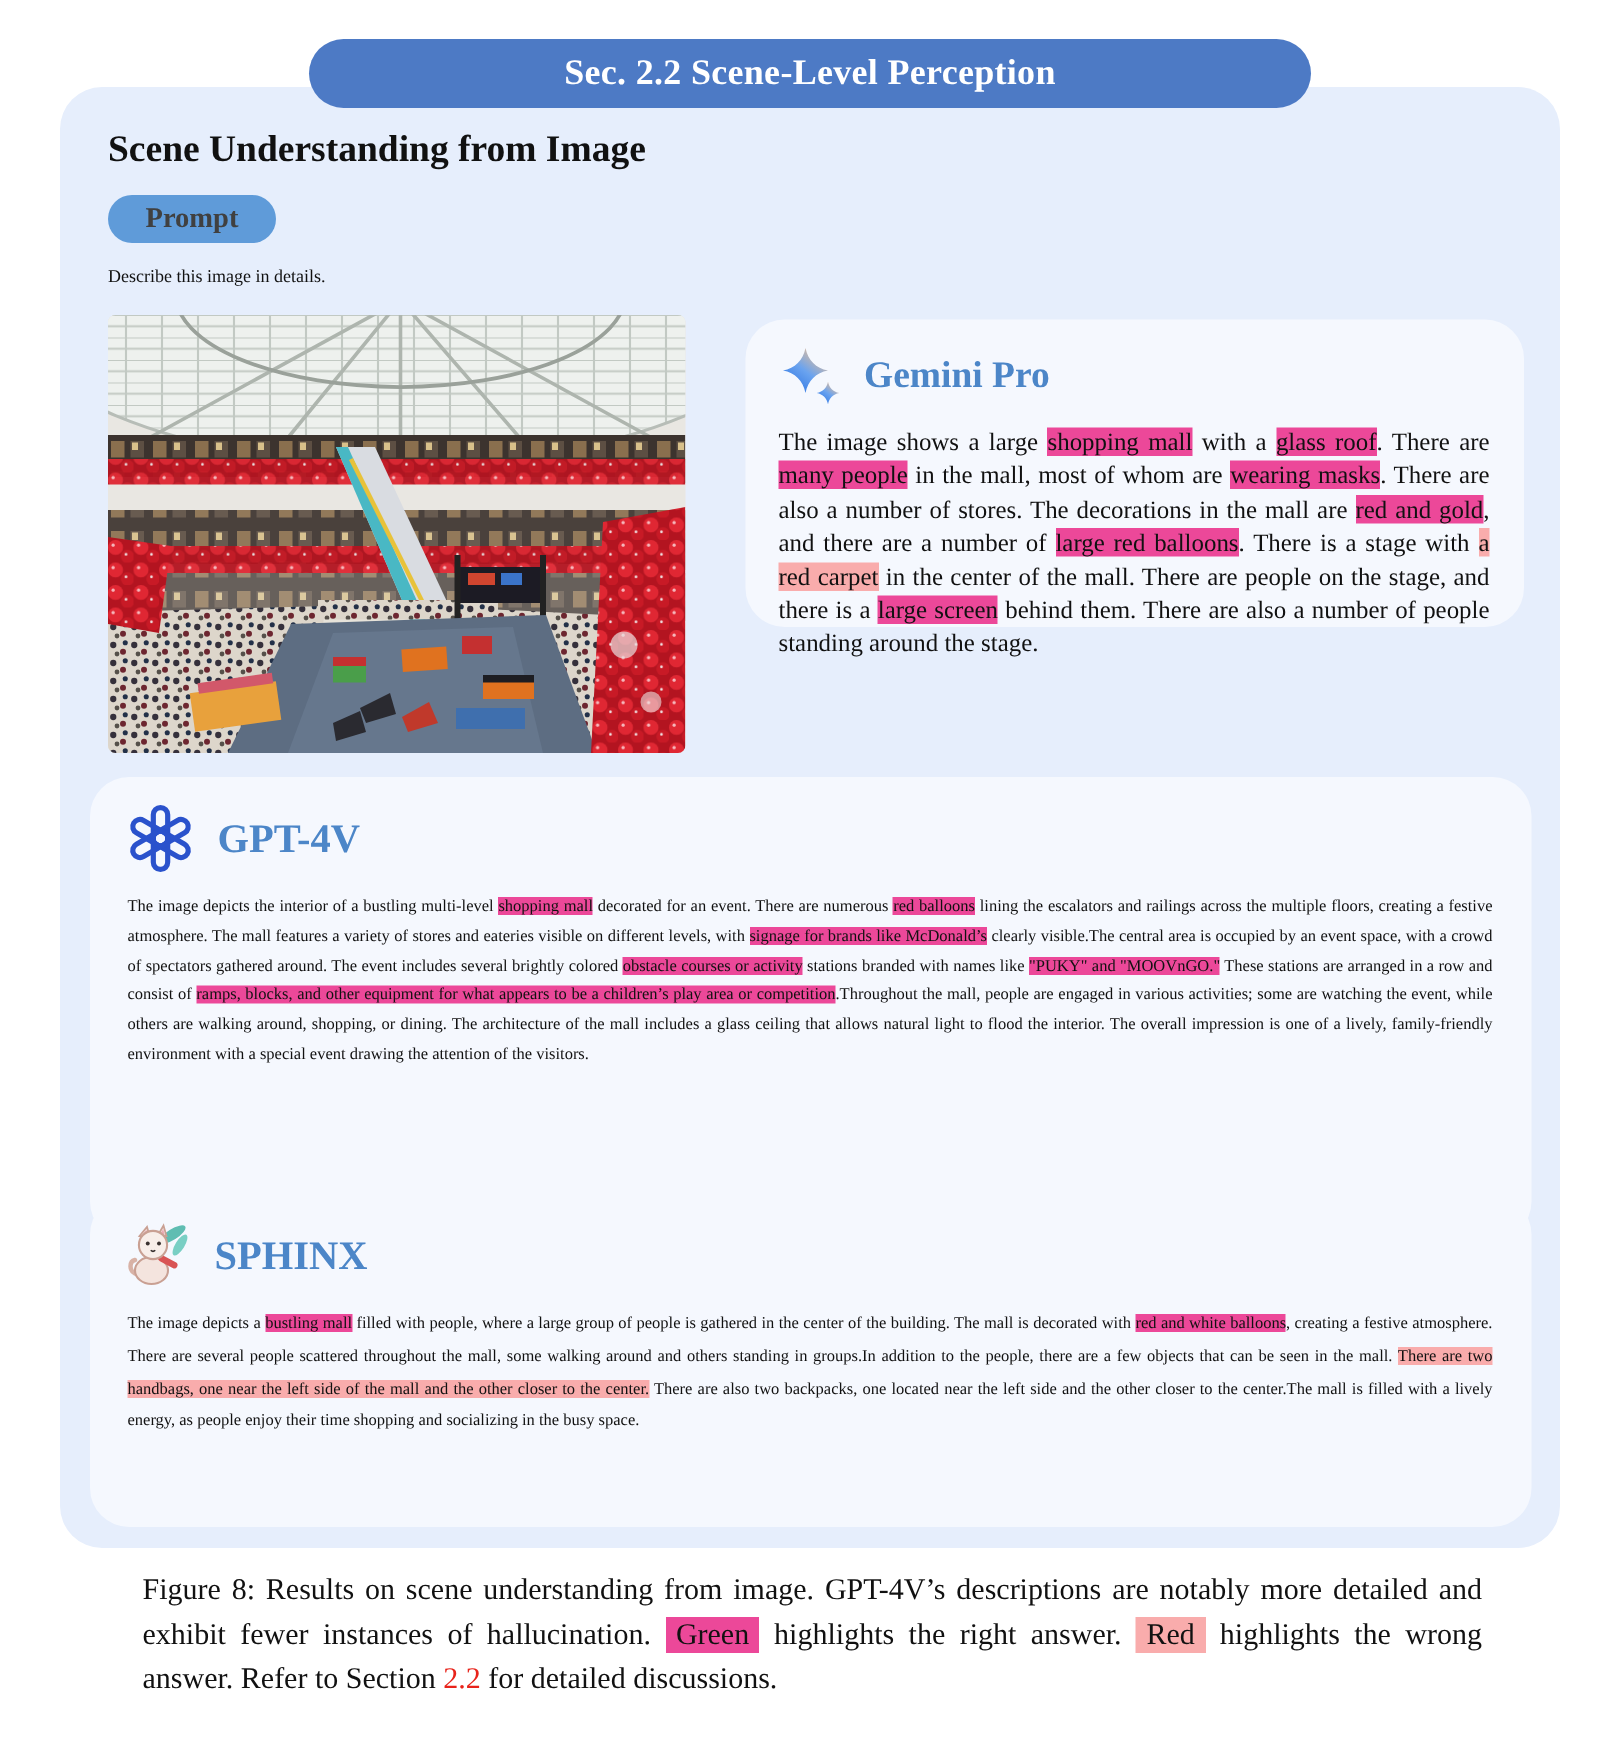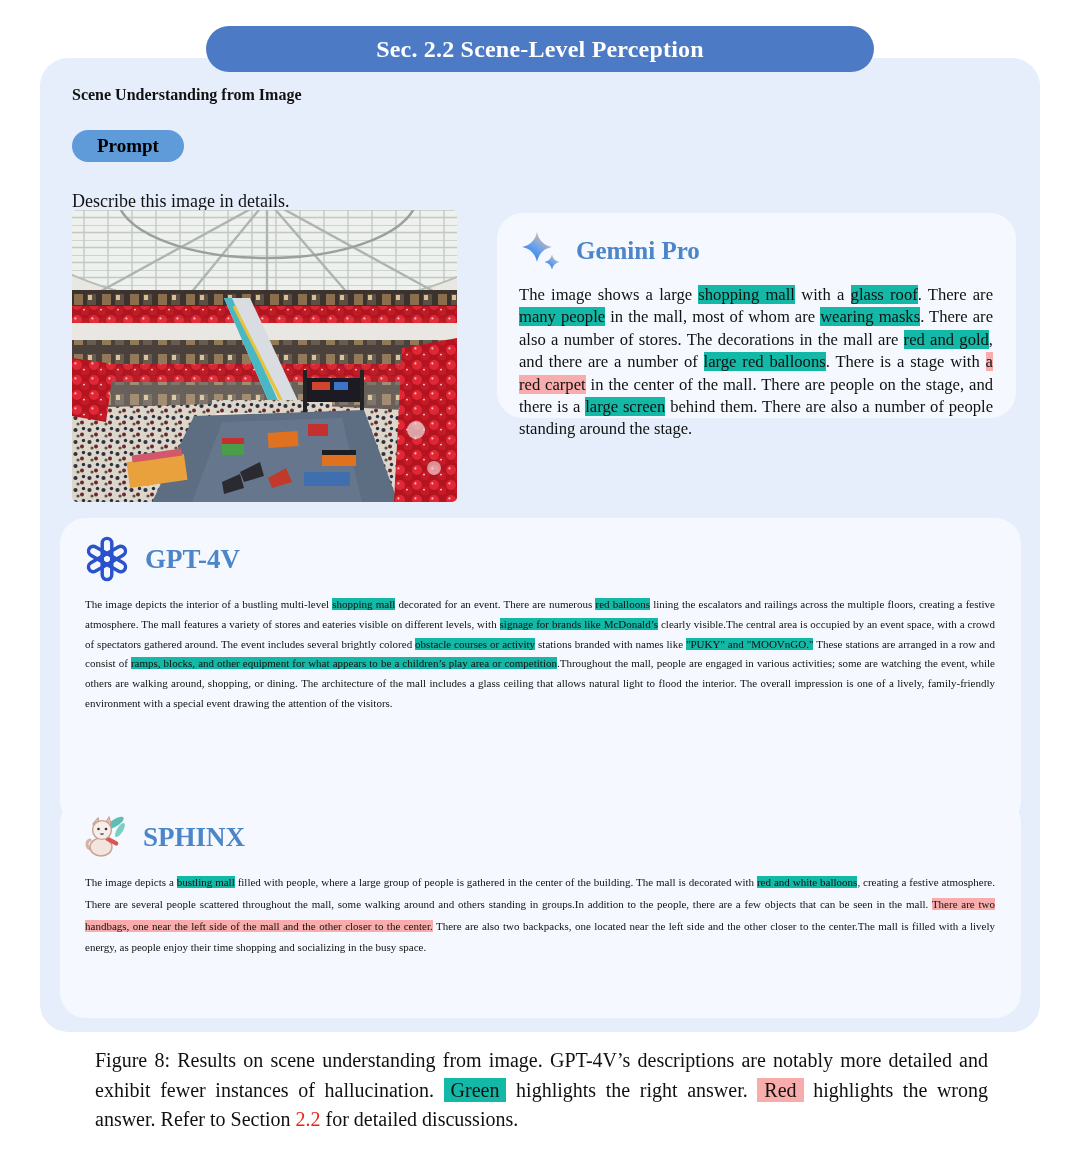--- a/index.html
+++ b/index.html
@@ -11,45 +11,45 @@
   .banner {
     position:absolute; left:206px; top:26px; width:668px; height:46px;
     background:#4d7ac5; border-radius:23px; color:#fff; font-weight:bold;
     font-size:24px; text-align:center; line-height:47px; z-index:3;
     letter-spacing:0.2px;
   }
   .panel {
     position:absolute; left:40px; top:58px; width:1000px; height:974px;
     background:#e6eefc; border-radius:28px; z-index:1;
   }
-  .heading { position:absolute; left:32px; top:28px; font-size:16px; font-weight:bold; }
+  .heading { position:absolute; left:32px; top:28px; font-size:25px; font-weight:bold; }
   .prompt-pill {
-    position:absolute; left:32px; top:72px; background:#5f9bd9; color:#000000;
+    position:absolute; left:32px; top:72px; background:#5f9bd9; color:#404040;
     font-weight:bold; font-size:19px; padding:5px 25px; border-radius:19px;
   }
-  .prompt-text { position:absolute; left:32px; top:133px; font-size:18px; }
+  .prompt-text { position:absolute; left:32px; top:119px; font-size:12px; }
   .photo {
     position:absolute; left:32px; top:152px; width:385px; height:292px;
     border-radius:5px; overflow:hidden; background:#e9e7e2;
   }
   .card { position:absolute; background:#f5f8fe; border-radius:26px; }
   .card-gemini { left:457px; top:155px; width:519px; height:205px; }
   .card-gpt    { left:20px;  top:460px; width:961px; height:309px; }
   .card-sphinx { left:20px;  top:739px; width:961px; height:221px; }
   .card-head { display:flex; align-items:center; gap:15px; padding:18px 0 0 24px; }
   .card-title { font-weight:bold; color:#4c86c8; }
   .card-gemini .card-title { font-size:25px; }
   .card-gpt .card-title, .card-sphinx .card-title { font-size:27px; }
   .card-body {
     color:#111; text-align:justify; padding:13px 26px 0 25px;
     font-size:11px; line-height:19.8px;
   }
   .card-gemini .card-body { font-size:16.6px; line-height:22.4px; padding:13px 23px 0 22px; }
   .card-sphinx .card-body { line-height:21.8px; }
-  .hl-green { background:#14b8a6; }
+  .hl-green { background:#ec4899; }
   .hl-red { background:#f9acac; }
   .hl-redtext { color:#e8231a; }
   .caption {
     position:absolute; left:95px; top:1046px; width:893px;
     font-size:20px; line-height:29.5px; text-align:justify;
   }
   .caption .hl-green, .caption .hl-red { padding:1px 7px; }
   .icon-box { flex:0 0 auto; display:flex; align-items:center; justify-content:center; }
 </style>
 </head>

